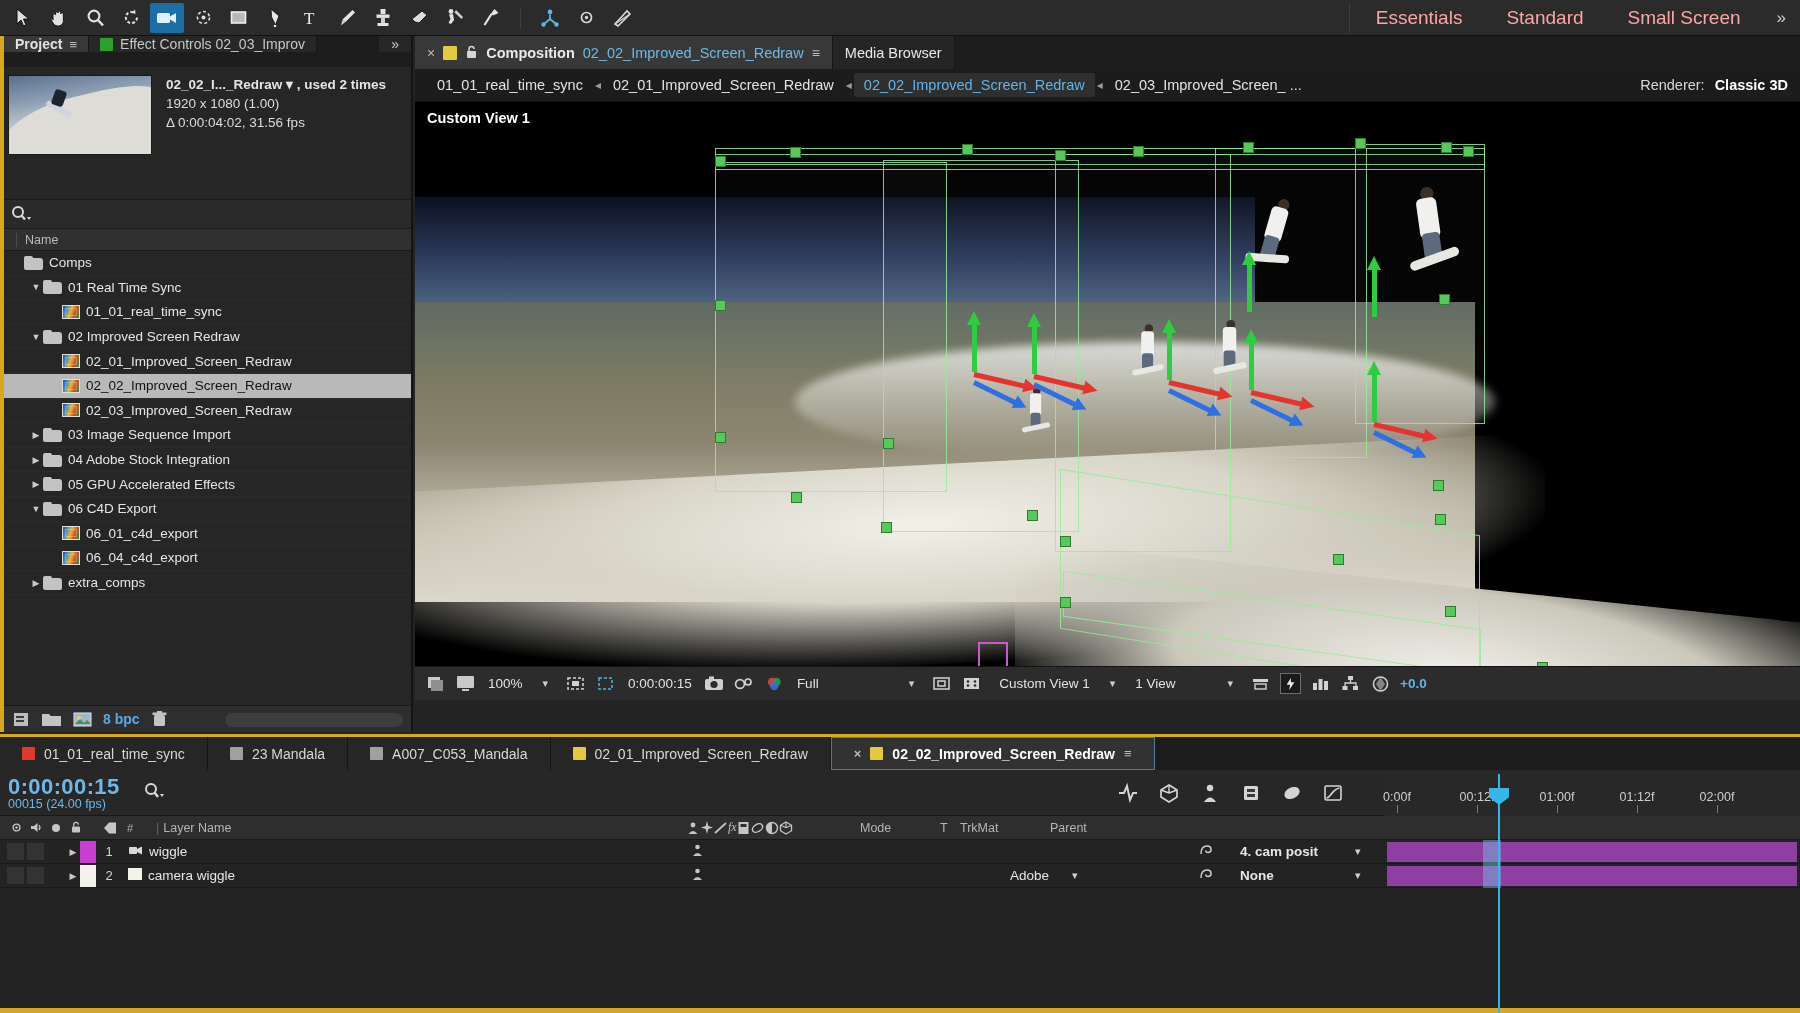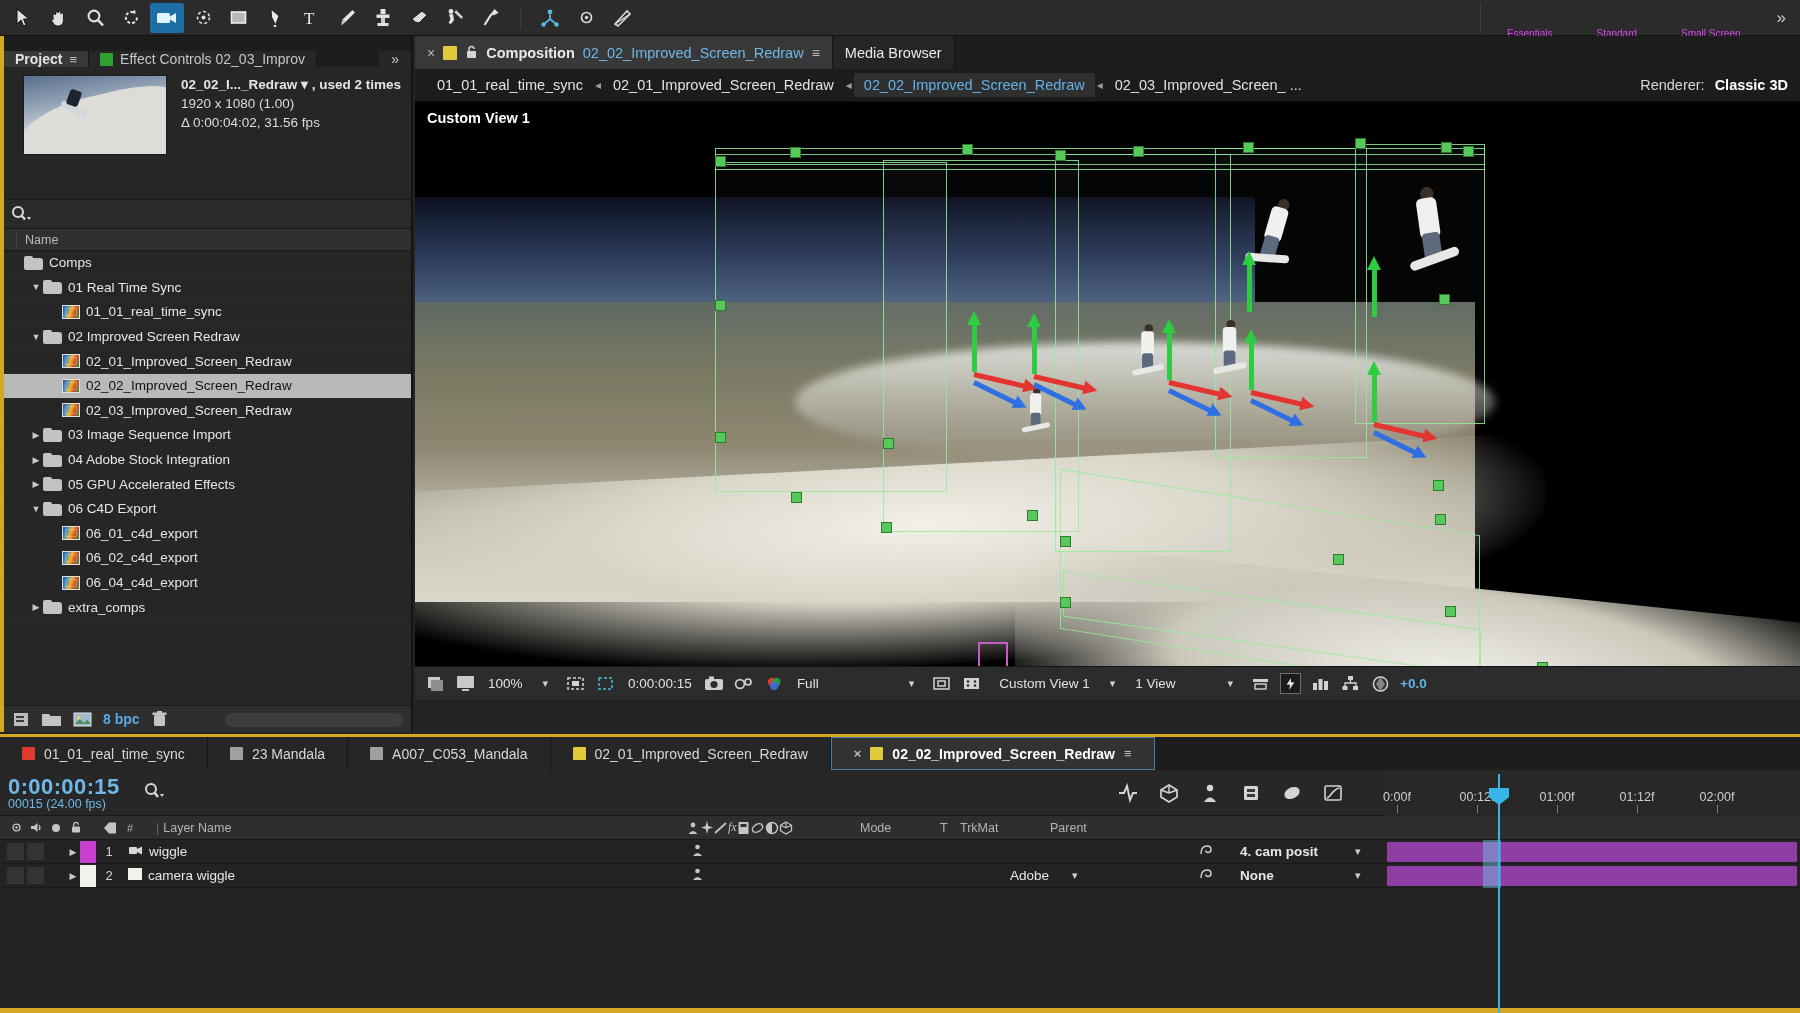--- a/index.html
+++ b/index.html
@@ -22,43 +22,43 @@
   .tb-icon {
     width: 34px; height: 30px; display: flex; align-items: center; justify-content: center;
     color: #d8d8d8; position: relative;
   }
   .tb-icon svg { display: block; }
   .tb-icon.active { background: #1c6ea4; border-radius: 2px; }
   .tb-sep { width: 1px; height: 22px; background: #3c3c3c; margin: 0 10px; }
   .tb-right { margin-left: auto; display: flex; align-items: center; height: 36px; }
   .ws-sep { width: 1px; height: 30px; background: #3d3d3d; margin-right: 4px; }
   .ws-tab {
-    padding: 16px 22px; height: 36px; line-height: 36px; font-size: 10px; color: #d946ef;
+    padding: 0 22px; height: 36px; line-height: 36px; font-size: 19px; color: #fca5a5;
   }
   .ws-more { padding: 0 14px; font-size: 17px; color: #d0d0d0; line-height: 36px; }
 
   
   .project-panel {
     position: absolute; left: 0; top: 36px; width: 413px; height: 696px;
     background: #262626; border-right: 2px solid #141414;
     border-left: 4px solid #d5a824;
   }
-  .panel-tabbar { display: flex; height: 31px; background: #1d1d1d; align-items: flex-end; }
+  .panel-tabbar { display: flex; height: 31px; background: #1d1d1d; align-items: flex-start; }
   .ptab {
     display: flex; align-items: center; gap: 7px; padding: 0 11px;
     font-size: 14px; color: #e2e2e2; font-weight: bold;
     background: #383838; border-right: 1px solid #161616;
   }
   .ptab.inactive { background: #272727; color: #c6c6c6; font-weight: normal; }
   .ptab .menu-glyph { font-size: 13px; color: #bdbdbd; }
   .ptab .chip { width: 13px; height: 13px; background: #2ea02e; border-radius: 1px; }
   .ptab-overflow { margin-left: auto; padding: 0 12px; display:flex; align-items:center;
     font-size: 14px; color: #cfcfcf; background: #272727; }
 
-  .proj-preview { display: flex; padding: 8px 0 0 15px; height: 104px; }
+  .proj-preview { display: flex; padding: 8px 0 0 0; height: 104px; }
   .thumb {
     width: 144px; height: 80px; margin-left: 4px; flex: none;
     background: linear-gradient(170deg,#5a6f8c 0%,#8fa0b4 30%,#cfd4d8 58%,#e8e8e6 100%);
     position: relative; overflow: hidden; border: 1px solid #1a1a1a;
   }
   .thumb .wave {
     position: absolute; left: -12px; top: 18px; width: 190px; height: 90px;
     background: #dedcd6; border-radius: 52% 42% 30% 60%; transform: rotate(-13deg);
   }
   .thumb .surfer {
@@ -496,26 +496,20 @@
           <span style="width:25px"></span>
           <span class="tw">▼</span>
           <span class="folder-ic"></span>
           <span>06 C4D Export</span>
         </div>
         <div class="trow">
           <span style="width:44px"></span>
           <span class="tw"></span>
           <span class="comp-ic"></span>
           <span>06_01_c4d_export</span>
-        </div>
-        <div class="trow">
-          <span style="width:44px"></span>
-          <span class="tw"></span>
-          <span class="comp-ic"></span>
-          <span>06_02_c4d_export</span>
         </div>
         <div class="trow">
           <span style="width:44px"></span>
           <span class="tw"></span>
           <span class="comp-ic"></span>
           <span>06_04_c4d_export</span>
         </div>
         <div class="trow">
           <span style="width:25px"></span>
           <span class="tw">▶</span>

